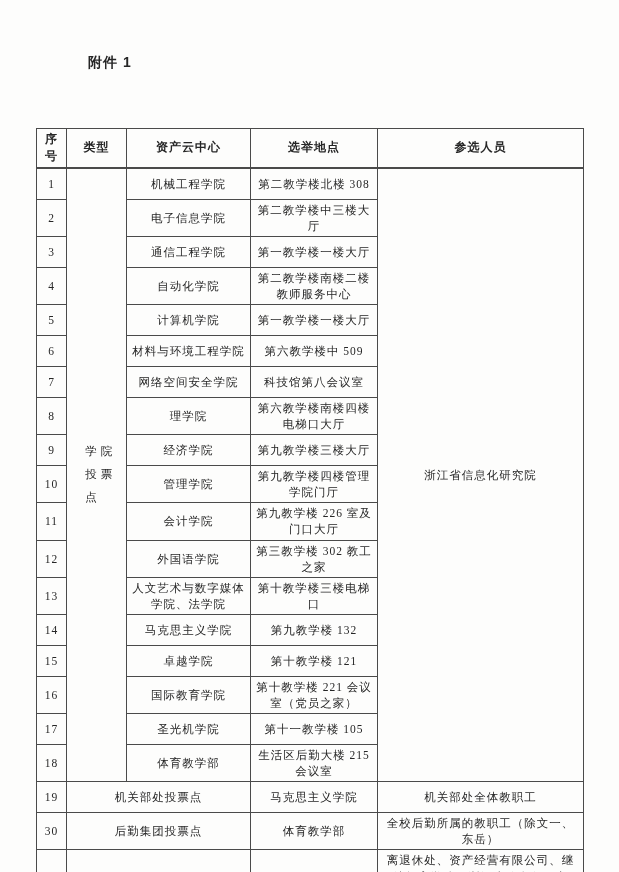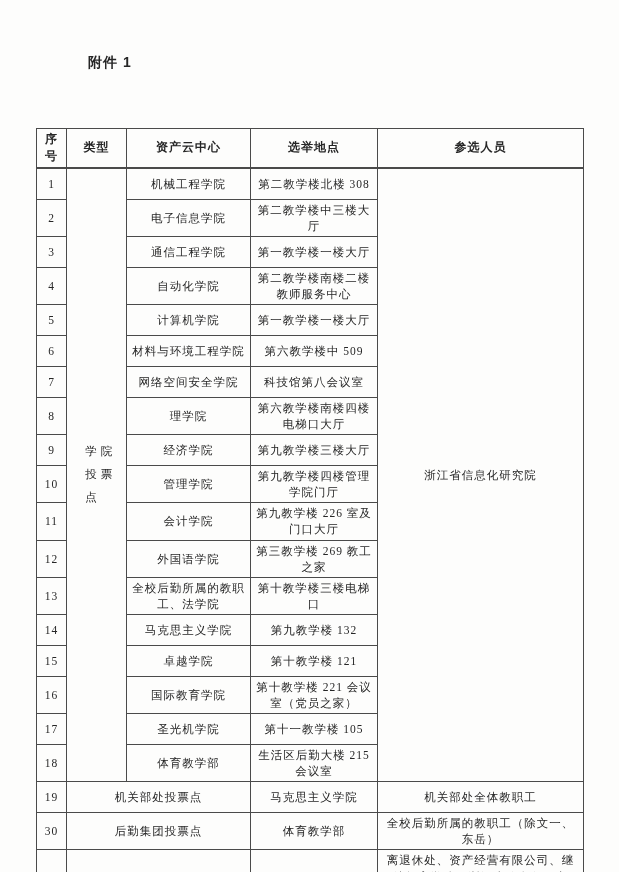--- a/index.html
+++ b/index.html
@@ -161,25 +161,25 @@
         <td>第九教学楼四楼管理学院门厅</td>
       </tr>
       <tr>
         <td class="seq-cell">11</td>
         <td>会计学院</td>
         <td>第九教学楼 226 室及门口大厅</td>
       </tr>
       <tr>
         <td class="seq-cell">12</td>
         <td>外国语学院</td>
-        <td>第三教学楼 269 教工之家</td>
+        <td>第三教学楼 302 教工之家</td>
       </tr>
       <tr>
         <td class="seq-cell">13</td>
-        <td>全校后勤所属的教职工、法学院</td>
+        <td>人文艺术与数字媒体学院、法学院</td>
         <td>第十教学楼三楼电梯口</td>
       </tr>
       <tr>
         <td class="seq-cell">14</td>
         <td>马克思主义学院</td>
         <td>第九教学楼 132</td>
       </tr>
       <tr>
         <td class="seq-cell">15</td>
         <td>卓越学院</td>

